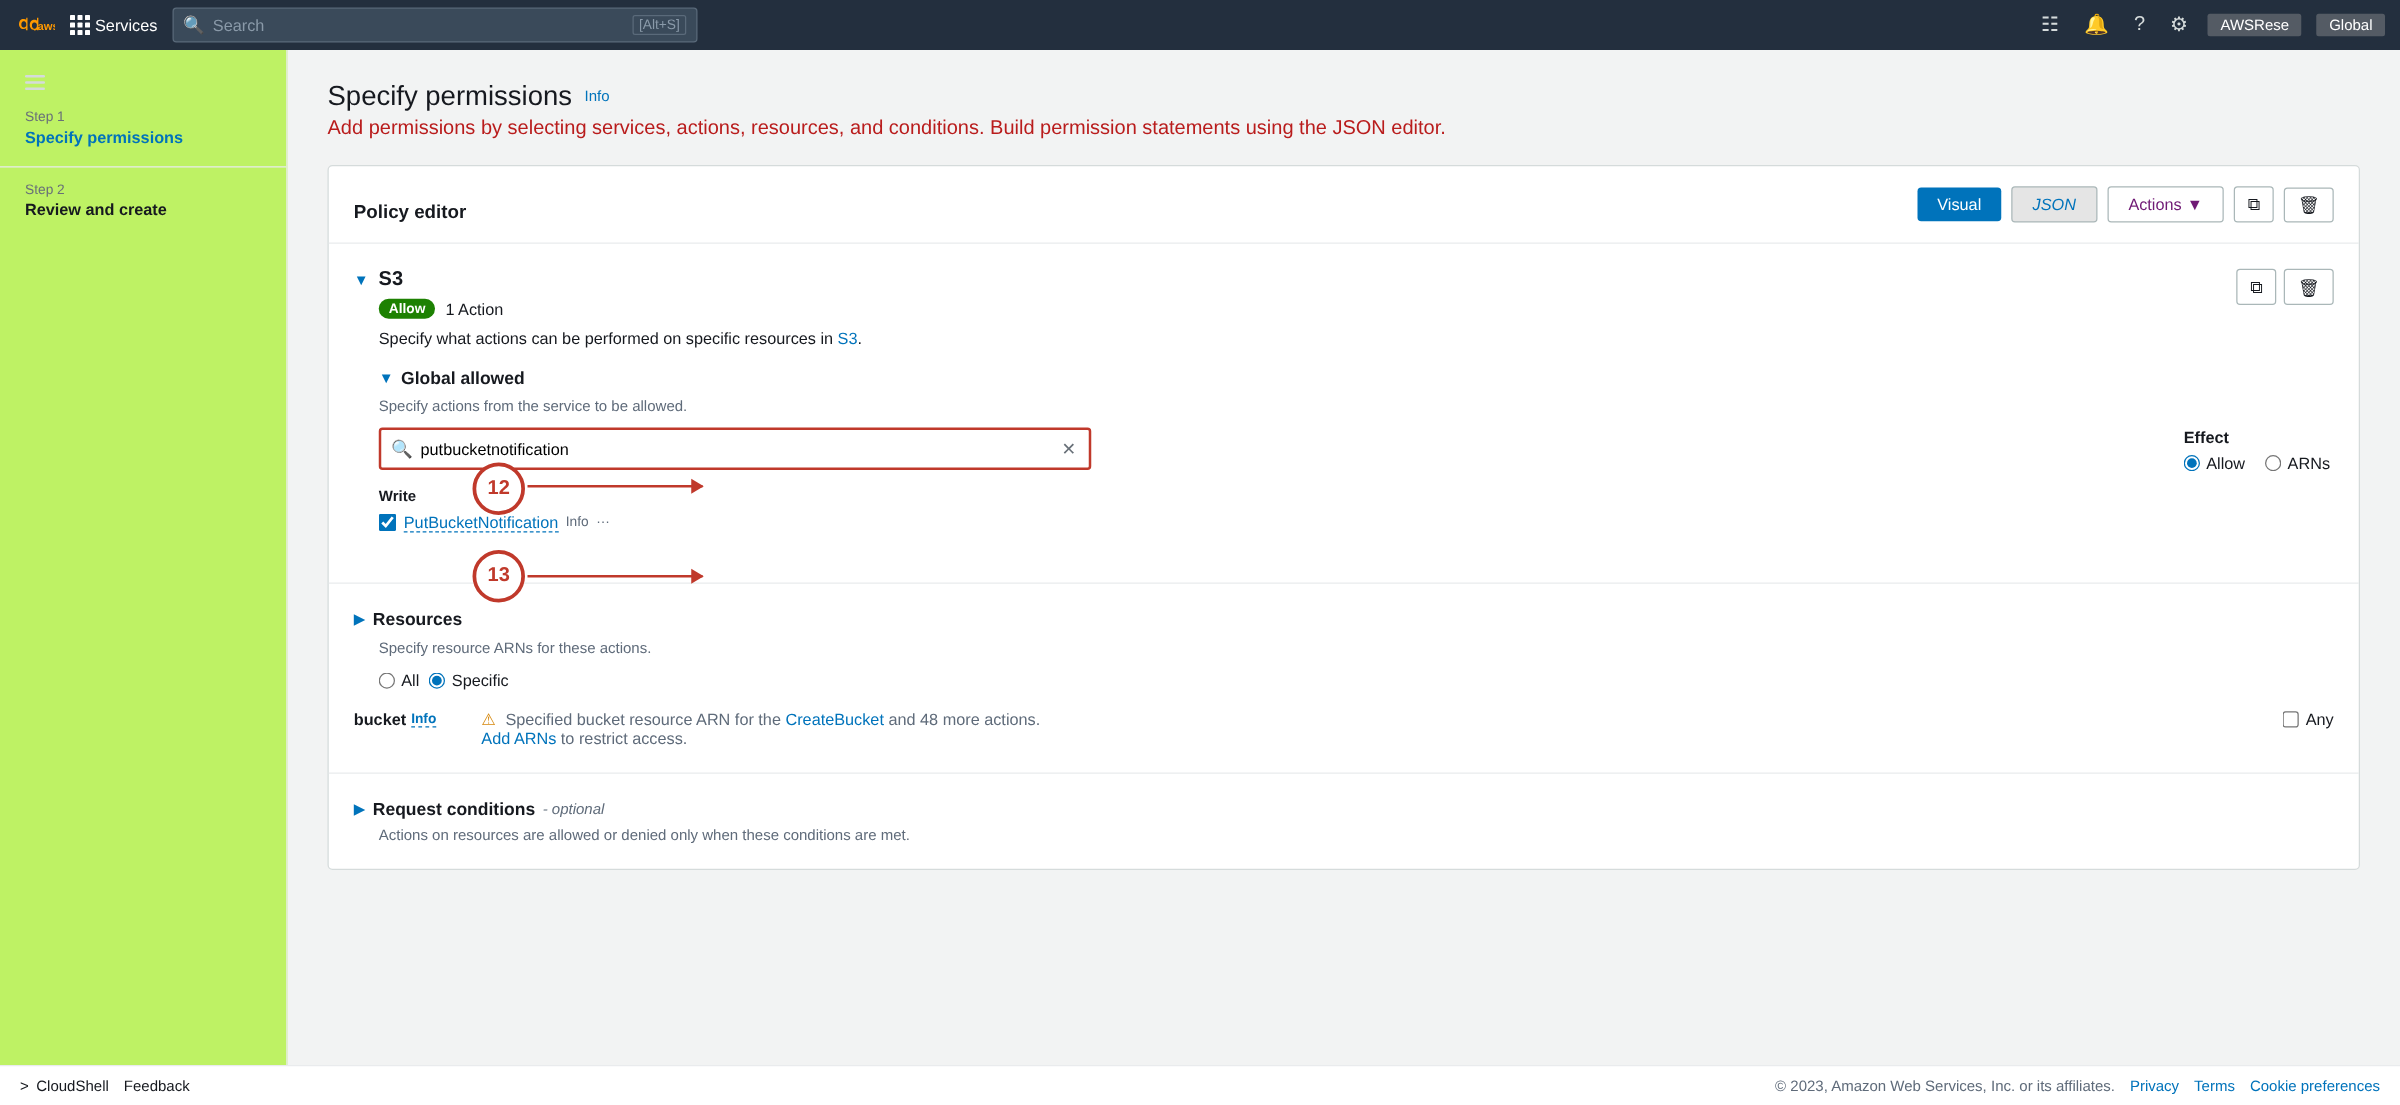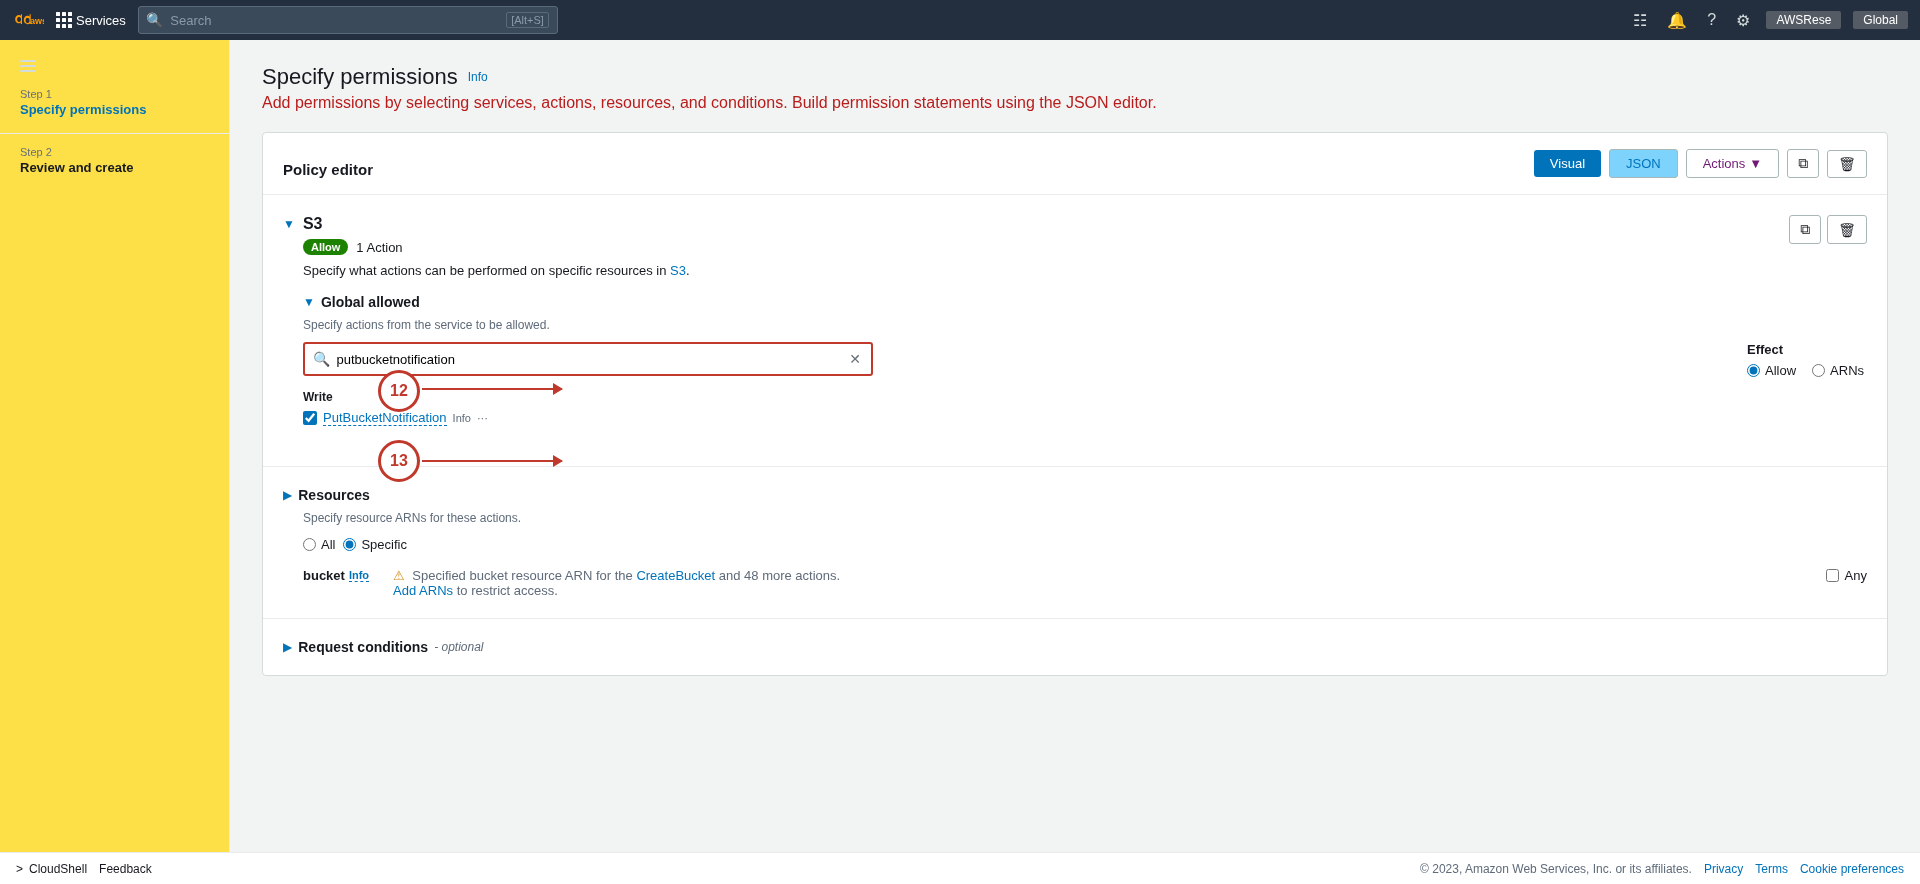--- a/index.html
+++ b/index.html
@@ -91,21 +91,21 @@
     
     .main-layout {
       display: flex;
       flex: 1;
       overflow: hidden;
     }
 
     
     .sidebar {
       width: 230px;
-      background: #fde047;
+      background: #bef264;
       border-right: 1px solid #e9ebed;
       padding: 20px 0;
       flex-shrink: 0;
     }
     .sidebar-section {
       padding: 0 20px;
     }
     .sidebar-step-label {
       color: #687078;
       font-size: 11px;
@@ -184,27 +184,28 @@
       background: #0073bb;
       color: #fff;
       border: none;
       padding: 6px 16px;
       border-radius: 3px;
       cursor: pointer;
       font-size: 13px;
       font-weight: 500;
     }
     .btn-json {
-      background: #7dd3fc;
+      background: #e5e5e5;
       color: #0073bb;
       border: 1px solid #aab7b8;
       padding: 6px 16px;
       border-radius: 3px;
       cursor: pointer;
       font-size: 13px;
+      font-style: italic;
     }
     .btn-actions {
       background: #fff;
       color: #701a75;
       border: 1px solid #aab7b8;
       padding: 6px 16px;
       border-radius: 3px;
       cursor: pointer;
       font-size: 13px;
       display: flex;
@@ -410,24 +411,23 @@
     .radio-stack {
       display: flex;
       flex-direction: row;
       gap: 8px;
       margin-left: 20px;
       margin-bottom: 16px;
     }
 
     
     .bucket-row {
-      margin-left: 20px;
       display: flex;
       align-items: flex-start;
-      gap: 24px;
+      gap: 36px;
     }
     .bucket-label {
       font-size: 13px;
       font-weight: 600;
       min-width: 60px;
       display: flex;
       align-items: center;
       gap: 4px;
     }
     .bucket-info {
@@ -814,20 +814,21 @@
           </div>
         </div>
       </div>
 
       <div class="conditions-section">
         <div class="conditions-header">
           <span class="collapse-arrow">▶</span>
           <span class="conditions-title">Request conditions</span>
           <span class="optional-text">- optional</span>
         </div>
+        <p class="conditions-subtitle">Actions on resources are allowed or denied only when these conditions are met.</p>
       </div>
 
     </div>
   </main>
 </div>
 
 <footer class="footer">
   <div class="footer-left">
     <div class="footer-cloudshell">
       <span>&gt;</span>

